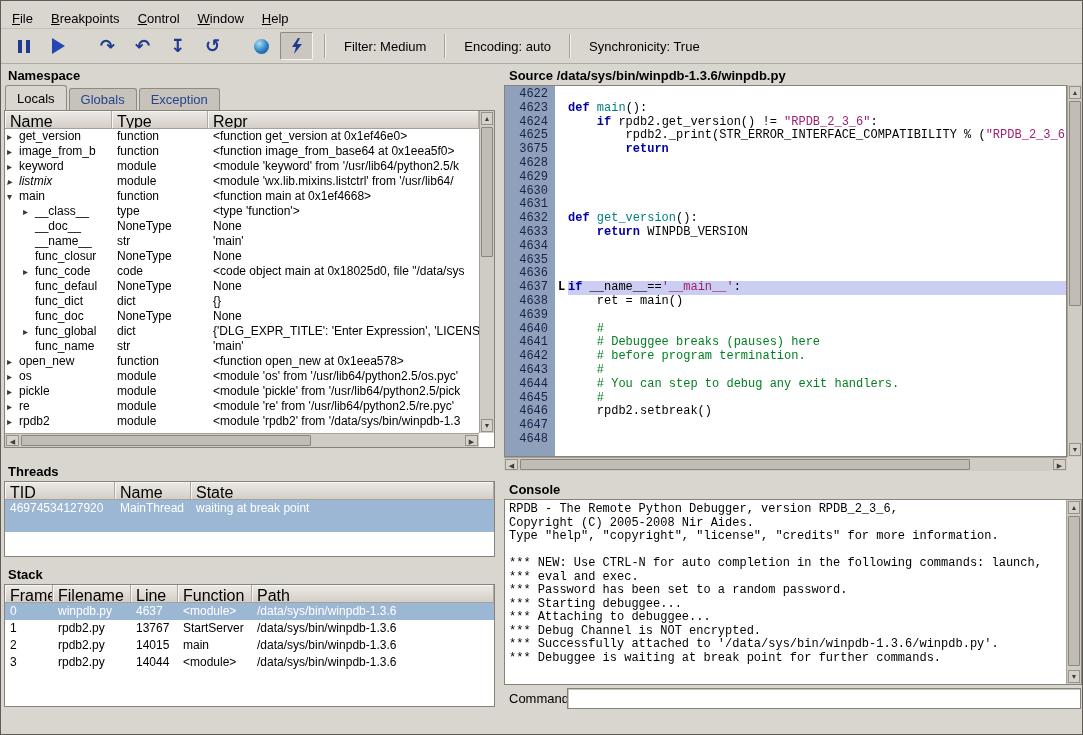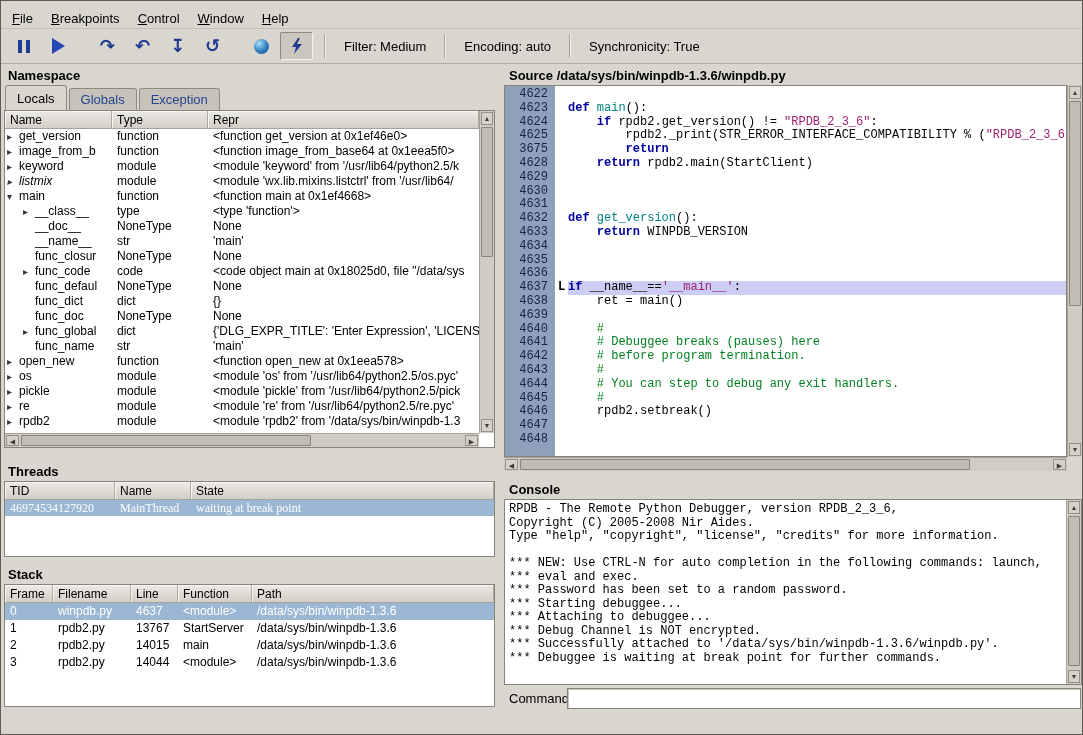--- a/index.html
+++ b/index.html
@@ -19,30 +19,30 @@
 .ic-sphere{display:block;width:15px;height:15px;border-radius:50%;background:radial-gradient(circle at 35% 30%,#a8e0f2,#2d7ec0 55%,#14487c);}
 .tb-sep{width:0;height:24px;border-left:1px solid #a6a29a;border-right:1px solid #f1f0ed;margin:0 9px;}
 .tb-label{padding:0 9px;white-space:nowrap;}
 .panel-title{position:absolute;font-weight:bold;}
 .tabs{position:absolute;display:flex;align-items:flex-end;height:25px;z-index:2;}
 .tab{height:22px;padding:3px 11px 0;background:#c7c3bb;border:1px solid #8e8a82;border-bottom:none;border-radius:3px 3px 0 0;margin-right:2px;color:#24458f;font-size:13px;}
 .tab.active{height:25px;background:#d9d6cf;color:#000;padding-top:5px;}
 .grid{position:absolute;background:#fff;border:1px solid #87837b;}
 .grid-header{position:absolute;left:0;top:0;right:0;height:18px;display:flex;overflow:hidden;background:linear-gradient(#eceae5,#d3cfc7);border-bottom:1px solid #a6a29a;}
 .grid.has-sb .grid-header{right:15px;}
-.gh-cell{flex:none;padding:2px 5px 0;font-size:12px;border-right:1px solid #aeaaa2;box-shadow:inset 1px 1px 0 #f7f6f3;white-space:nowrap;overflow:hidden;}
+.gh-cell{flex:none;padding:2px 5px 0;font-size:16px;border-right:1px solid #aeaaa2;box-shadow:inset 1px 1px 0 #f7f6f3;white-space:nowrap;overflow:hidden;}
 .gh-flex{flex:1 1 auto;}
 .grid-body{position:absolute;left:0;top:18px;right:0;bottom:0;overflow:hidden;background:#fff;}
 .grid.has-sb .grid-body{right:15px;bottom:14px;}
 .grid-row{display:flex;white-space:nowrap;}
 .grid-row.selected{background:var(--selection,#9bb7d4);color:#fff;}
 .gr-cell{flex:none;padding:0 5px;font-size:12px;overflow:hidden;white-space:nowrap;}
 .gr-flex{flex:1 1 auto;}
 .ns-row{height:15px;line-height:15px;}
-.th-row{height:16px;line-height:16px;font-family:Liberation Serif, serif;}
+.th-row{height:32px;line-height:16px;}
 .st-row{height:17px;line-height:17px;}
 .expander{display:inline-block;width:12px;font-size:10px;color:#3a3a3a;}
 .code-area{position:absolute;}
 .code-view{position:absolute;left:0;top:0;right:15px;bottom:14px;border:1px solid #87837b;background:#fff;overflow:hidden;}
 .gutter-bg{position:absolute;left:0;top:0;bottom:0;width:50px;background:var(--gutter,#8fa0bb);}
 .code-lines{position:absolute;left:0;top:2px;right:0;}
 .code-line{display:flex;height:13.8px;line-height:13.8px;font-family:"Liberation Mono",monospace;font-size:12px;white-space:pre;}
 .cl-num{flex:none;width:50px;text-align:right;padding-right:7px;color:#19224a;background:var(--gutter,#8fa0bb);}
 .cl-marker{flex:none;width:13px;text-align:center;font-weight:bold;color:#000;}
 .cl-code{flex:1 1 auto;}
@@ -308,21 +308,21 @@
   <div class="panel-title" style="left:508px;top:67px;">Source /data/sys/bin/winpdb-1.3.6/winpdb.py</div>
   <div class="code-area" id="code-area" style="left:503px;top:84px;width:578px;height:386px;">
     <div class="code-view">
       <div class="gutter-bg"></div>
       <div class="code-lines" id="code-lines">
           <div class="code-line"><div class="cl-num">4622</div><div class="cl-marker"></div><div class="cl-code"></div></div>
           <div class="code-line"><div class="cl-num">4623</div><div class="cl-marker"></div><div class="cl-code"><span class="tk-kw">def</span><span class="tk-pl"> </span><span class="tk-fn">main</span><span class="tk-pl">():</span></div></div>
           <div class="code-line"><div class="cl-num">4624</div><div class="cl-marker"></div><div class="cl-code"><span class="tk-pl">    </span><span class="tk-kw">if</span><span class="tk-pl"> rpdb2.get_version() != </span><span class="tk-str">"RPDB_2_3_6"</span><span class="tk-pl">:</span></div></div>
           <div class="code-line"><div class="cl-num">4625</div><div class="cl-marker"></div><div class="cl-code"><span class="tk-pl">        rpdb2._print(STR_ERROR_INTERFACE_COMPATIBILITY % (</span><span class="tk-str">"RPDB_2_3_6"</span></div></div>
           <div class="code-line"><div class="cl-num">3675</div><div class="cl-marker"></div><div class="cl-code"><span class="tk-pl">        </span><span class="tk-kw">return</span></div></div>
-          <div class="code-line"><div class="cl-num">4628</div><div class="cl-marker"></div><div class="cl-code"><span class="tk-pl">    </span><span class="tk-kw">return</span><span class="tk-pl"> rpdb2.main(StartClient)</span></div></div>
+          <div class="code-line"><div class="cl-num">4628</div><div class="cl-marker"></div></div>
           <div class="code-line"><div class="cl-num">4629</div><div class="cl-marker"></div><div class="cl-code"></div></div>
           <div class="code-line"><div class="cl-num">4630</div><div class="cl-marker"></div><div class="cl-code"></div></div>
           <div class="code-line"><div class="cl-num">4631</div><div class="cl-marker"></div><div class="cl-code"></div></div>
           <div class="code-line"><div class="cl-num">4632</div><div class="cl-marker"></div><div class="cl-code"><span class="tk-kw">def</span><span class="tk-pl"> </span><span class="tk-fn">get_version</span><span class="tk-pl">():</span></div></div>
           <div class="code-line"><div class="cl-num">4633</div><div class="cl-marker"></div><div class="cl-code"><span class="tk-pl">    </span><span class="tk-kw">return</span><span class="tk-pl"> WINPDB_VERSION</span></div></div>
           <div class="code-line"><div class="cl-num">4634</div><div class="cl-marker"></div><div class="cl-code"></div></div>
           <div class="code-line"><div class="cl-num">4635</div><div class="cl-marker"></div><div class="cl-code"></div></div>
           <div class="code-line"><div class="cl-num">4636</div><div class="cl-marker"></div><div class="cl-code"></div></div>
           <div class="code-line current"><div class="cl-num">4637</div><div class="cl-marker">L</div><div class="cl-code"><span class="tk-kw">if</span><span class="tk-pl"> __name__==</span><span class="tk-str">'__main__'</span><span class="tk-pl">:</span></div></div>
           <div class="code-line"><div class="cl-num">4638</div><div class="cl-marker"></div><div class="cl-code"><span class="tk-pl">    ret = main()</span></div></div>

